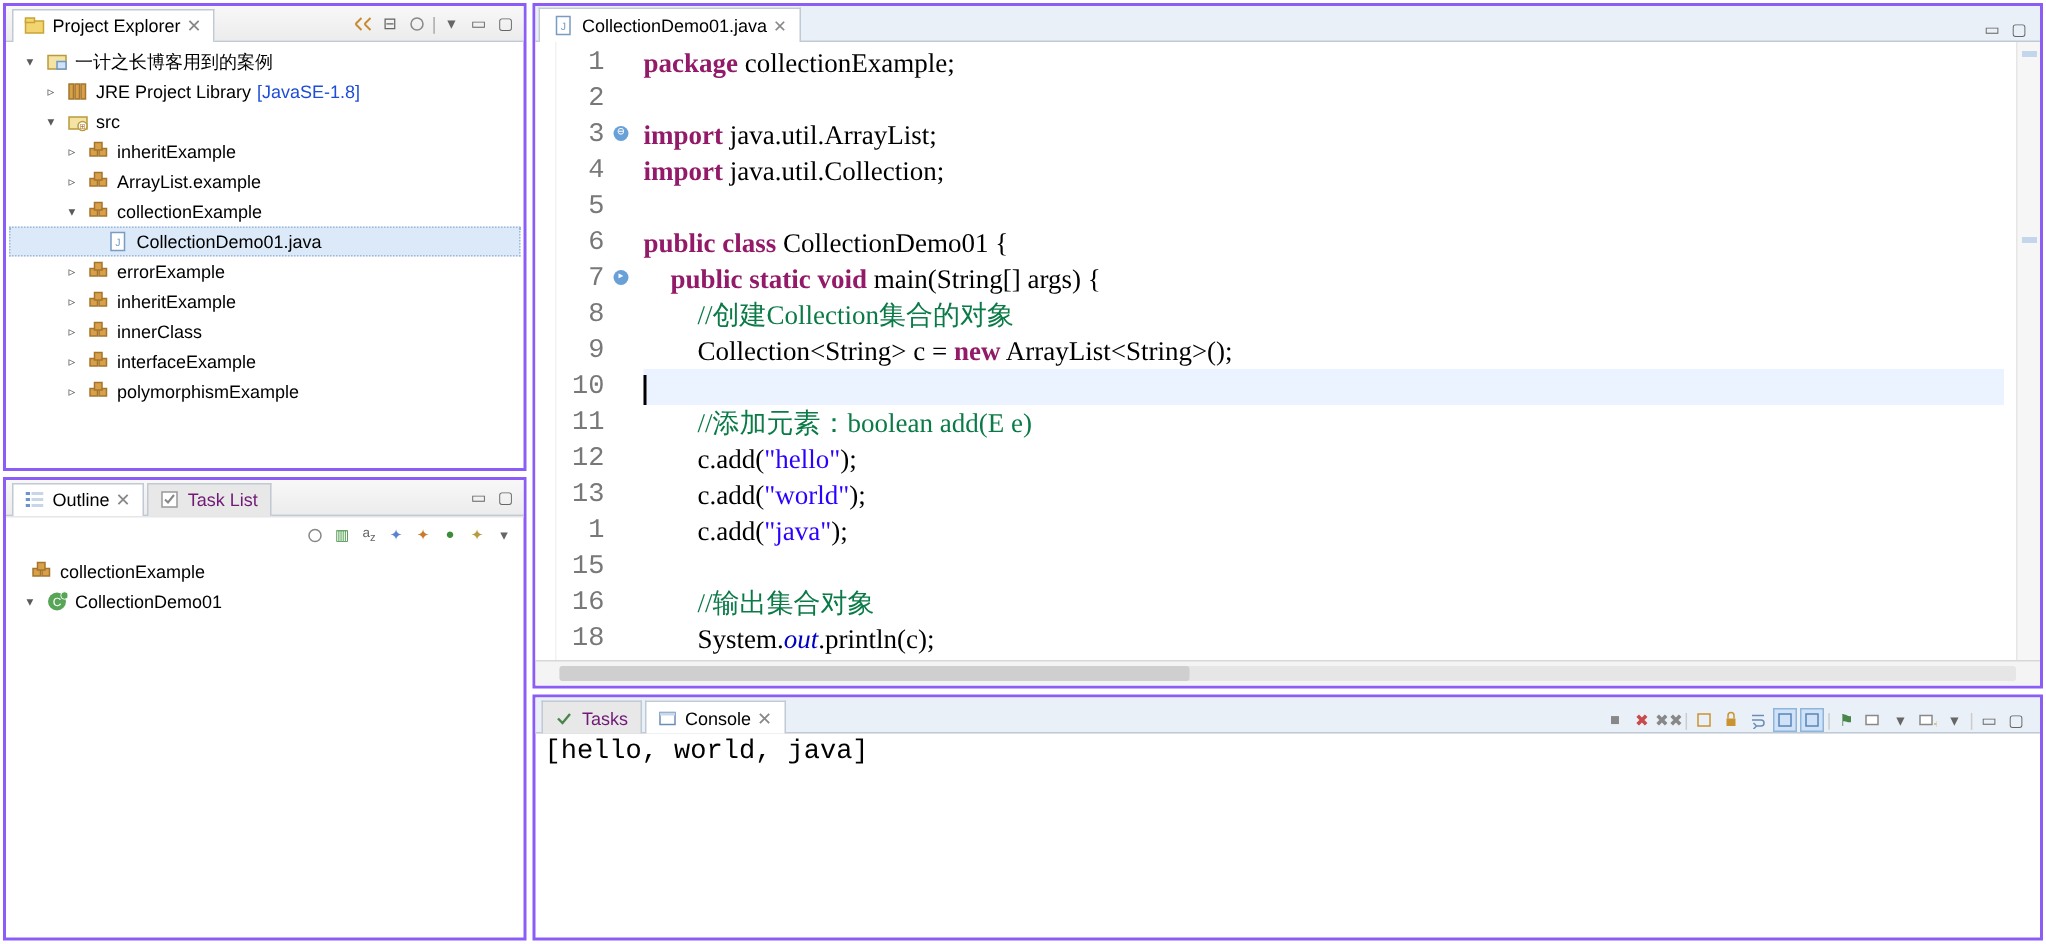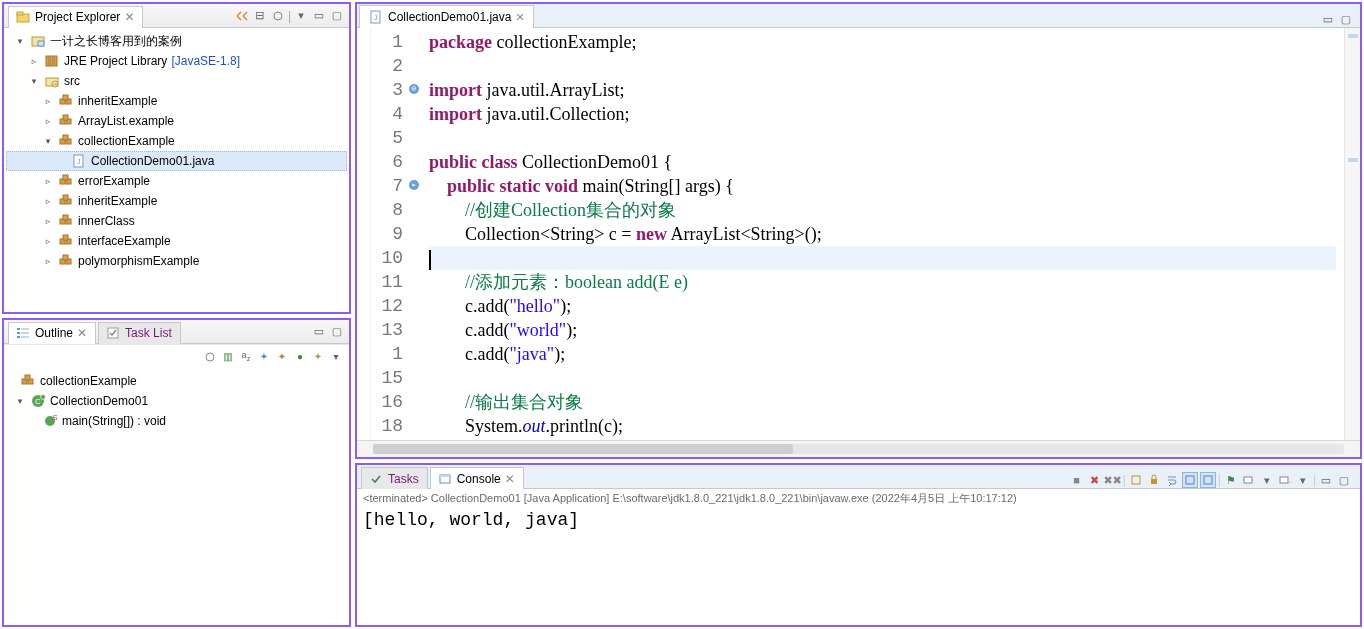--- a/index.html
+++ b/index.html
@@ -428,30 +428,20 @@
           <span class="indent" style="width:4px;"></span>
           <span class="twisty">▾</span>
           <span class="icon16 class-icon">
             <svg width="14" height="14" viewBox="0 0 14 14">
                 <circle cx="7" cy="7" r="6" fill="#58a558"></circle>
                 <text x="7" y="10" font-size="8" text-anchor="middle" fill="#fff">C</text>
                 <circle cx="12" cy="3" r="2.5" fill="#58a558" stroke="#fff" stroke-width="0.6"></circle>
               </svg>
           </span>
           <span>CollectionDemo01</span>
-        </div>
-        <div class="tree-item">
-          <span class="indent" style="width:32px;"></span>
-          <span class="icon16 method-icon">
-            <svg width="14" height="14" viewBox="0 0 14 14">
-                <circle cx="7" cy="7" r="5" fill="#58a558"></circle>
-                <text x="12" y="6" font-size="7" text-anchor="middle" fill="#c34">S</text>
-              </svg>
-          </span>
-          <span>main(String[]) : void</span>
         </div>
       </div>
     </div>
   </div>
 
 </div>
 
 <div class="right-col">
 
   <div class="view editor-view" style="margin-right:2px;">
@@ -574,17 +564,16 @@
               <rect x="1" y="3" width="8" height="6" fill="#fff" stroke="#888"></rect>
               <text x="10" y="11" font-size="8" fill="#c9942f">+</text>
             </svg>
           </span>
         <span class="tbtn">▾</span>
         <span style="color:#ccc;">|</span>
         <span class="tbtn">▭</span>
         <span class="tbtn">▢</span>
       </div>
     </div>
-    <div class="status-line">&lt;terminated&gt; CollectionDemo01 [Java Application] E:\software\jdk1.8.0_221\jdk1.8.0_221\bin\javaw.exe (2022年4月5日 上午10:17:12)</div>
     <div class="console-body">[hello, world, java]</div>
   </div>
 
 </div>
 
 </body></html>

